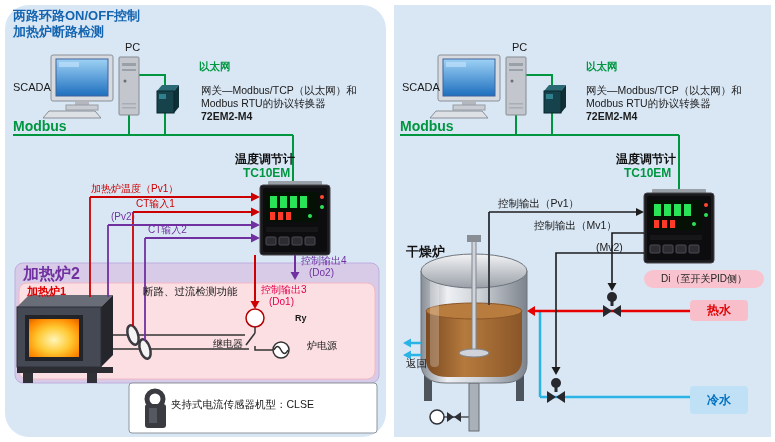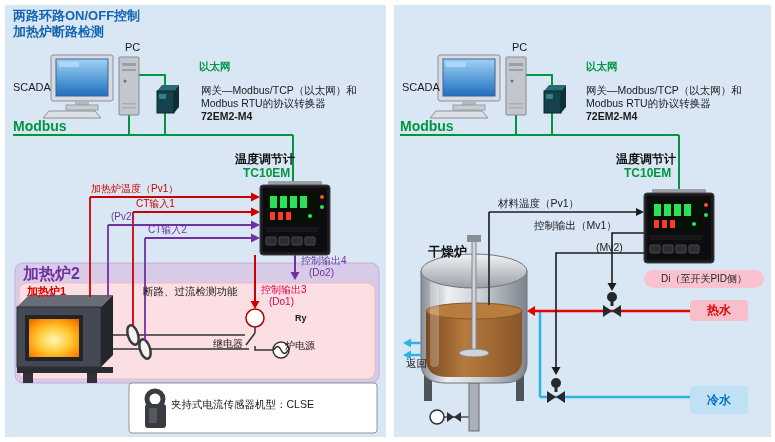--- a/index.html
+++ b/index.html
@@ -1,37 +1,37 @@
 <!DOCTYPE html>
 <html><head>
 <meta charset="utf-8">
 <style>
   * { margin:0; padding:0; box-sizing:border-box; }
   html,body { width:775px; height:442px; }
   body { position:relative; background:#ffffff; font-family:"Liberation Sans","DejaVu Sans",sans-serif; overflow:hidden; }
   .panel { position:absolute; top:5px; height:432px; background:#d9e7f5; }
-  .panel.left  { left:5px;   width:381px; }
+  .panel.left  { left:5px;   width:381px;border-radius:24px; }
   .panel.right { left:394px; width:377px; }
   svg.diagram { position:absolute; left:0; top:0; }
   .lbl { position:absolute; white-space:nowrap; line-height:1.15; color:#1a1a1a; }
   .title   { font-size:13px; font-weight:bold; color:#1464b0; }
   .plain   { font-size:11px; }
   .note    { font-size:10.5px; line-height:13px; }
   .note .bold { font-weight:bold; }
   .green-lbl  { font-size:14px; font-weight:bold; color:#009640; }
   .green-sm   { font-size:10.5px; font-weight:bold; color:#009640;padding-left:48px; }
   .dev-lbl    { font-size:12px; font-weight:bold; color:#111; }
   .dev-model  { font-size:12px; font-weight:bold; color:#009640; }
   .red-lbl    { font-size:10px; color:#cc0000; }
   .purple-lbl { font-size:10px; color:#7030a0; }
   .magenta-lbl{ font-size:10px; color:#e5004f; }
   .black-sm   { font-size:10.5px; color:#1a1a1a; }
   .zone-purple{ font-size:16px; font-weight:bold; color:#7030a0; }
   .zone-red   { font-size:11px; font-weight:bold; color:#e00000; }
-  .bold-big   { font-size:13px; font-weight:bold; color:#111;margin-left:22px; }
+  .bold-big   { font-size:13px; font-weight:bold; color:#111; }
   .ry-txt  { font-size:9px; font-weight:bold; text-align:center;padding-left:48px; }
   .tag { position:absolute; display:flex; align-items:center; justify-content:center;text-align:center; }
   .tag.di   { width:120px; height:18px; background:#f8c3cf; border-radius:9px; font-size:10px; color:#222; }
   .tag.hot  { width:58px; height:21px; background:#f8bfcb; border-radius:4px; font-size:12px; font-weight:bold; color:#e00000; }
   .tag.cold { width:58px; height:28px; background:#bfe0f5; border-radius:4px; font-size:12px; font-weight:bold; color:#0070c0; }
 </style>
 </head>
 <body>
 
 <div class="panel left">
@@ -181,21 +181,21 @@
   <div class="lbl purple-lbl" style="left:143px;top:219px">CT输入2</div>
   <div class="lbl purple-lbl" style="left:296px;top:250px">控制输出4</div>
   <div class="lbl purple-lbl" style="left:304px;top:262px">(Do2)</div>
   <div class="lbl magenta-lbl" style="left:256px;top:279px">控制输出3</div>
   <div class="lbl magenta-lbl" style="left:264px;top:291px">(Do1)</div>
   <div class="lbl zone-purple" style="left:18px;top:260px">加热炉2</div>
   <div class="lbl zone-red" style="left:22px;top:280px">加热炉1</div>
   <div class="lbl black-sm" style="left:138px;top:280px">断路、过流检测功能</div>
   <div class="lbl ry-txt" style="left:242px;top:308px;width:16px">Ry</div>
   <div class="lbl black-sm" style="left:208px;top:333px;font-size:10px">继电器</div>
-  <div class="lbl black-sm" style="left:280px;top:335px;font-size:10px">炉电源</div>
+  <div class="lbl black-sm" style="left:302px;top:335px;font-size:10px">炉电源</div>
   <div class="lbl black-sm" style="left:166px;top:393px">夹持式电流传感器机型：CLSE</div>
 </div>
 
 <div class="panel right">
   <svg class="diagram" width="377" height="432" viewBox="0 0 377 432">
     <defs>
       <linearGradient id="r-screen" x1="0" y1="0" x2="0" y2="1">
         <stop offset="0" stop-color="#9ed2f5"></stop>
           <stop offset="1" stop-color="#1e6fbe"></stop>
       </linearGradient>
@@ -333,21 +333,21 @@
   <div class="lbl plain" style="left:118px;top:36px">PC</div>
   <div class="lbl green-sm" style="left:144px;top:55px">以太网</div>
   <div class="lbl note" style="left:192px;top:79px">
     <div>网关—Modbus/TCP（以太网）和</div>
     <div>Modbus RTU的协议转换器</div>
     <div class="bold">72EM2-M4</div>
   </div>
   <div class="lbl green-lbl" style="left:6px;top:113px">Modbus</div>
   <div class="lbl dev-lbl" style="left:222px;top:148px">温度调节计</div>
   <div class="lbl dev-model" style="left:230px;top:162px">TC10EM</div>
-  <div class="lbl black-sm" style="left:104px;top:192px">材料温度（Pv1）</div>
+  <div class="lbl black-sm" style="left:104px;top:192px">控制输出（Pv1）</div>
   <div class="lbl black-sm" style="left:140px;top:214px">控制输出（Mv1）</div>
   <div class="lbl black-sm" style="left:202px;top:236px">(Mv2)</div>
   <div class="lbl bold-big" style="left:12px;top:240px">干燥炉</div>
   <div class="tag di" style="left:250px;top:265px">Di（至开关PID侧）</div>
   <div class="tag hot" style="left:296px;top:295px">热水</div>
   <div class="tag cold" style="left:296px;top:381px">冷水</div>
   <div class="lbl black-sm" style="left:12px;top:352px">返回</div>
 </div>
 
 </body></html>

